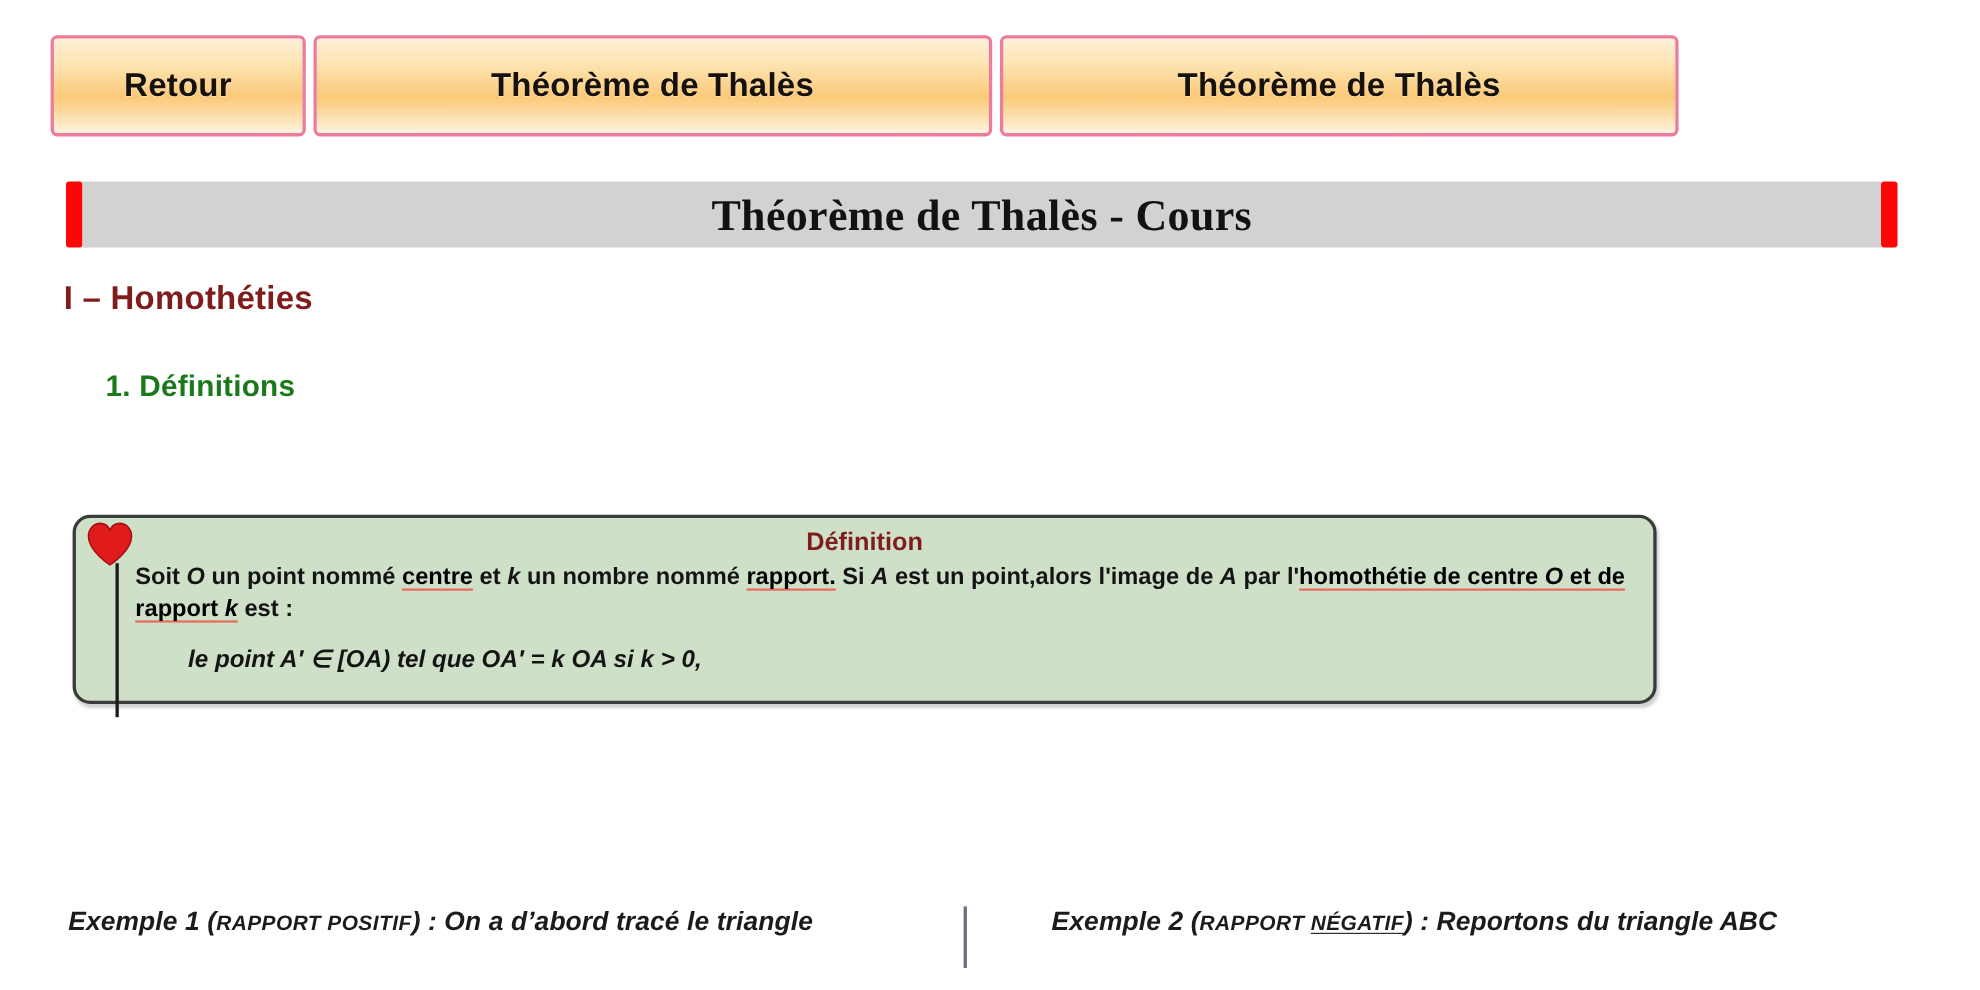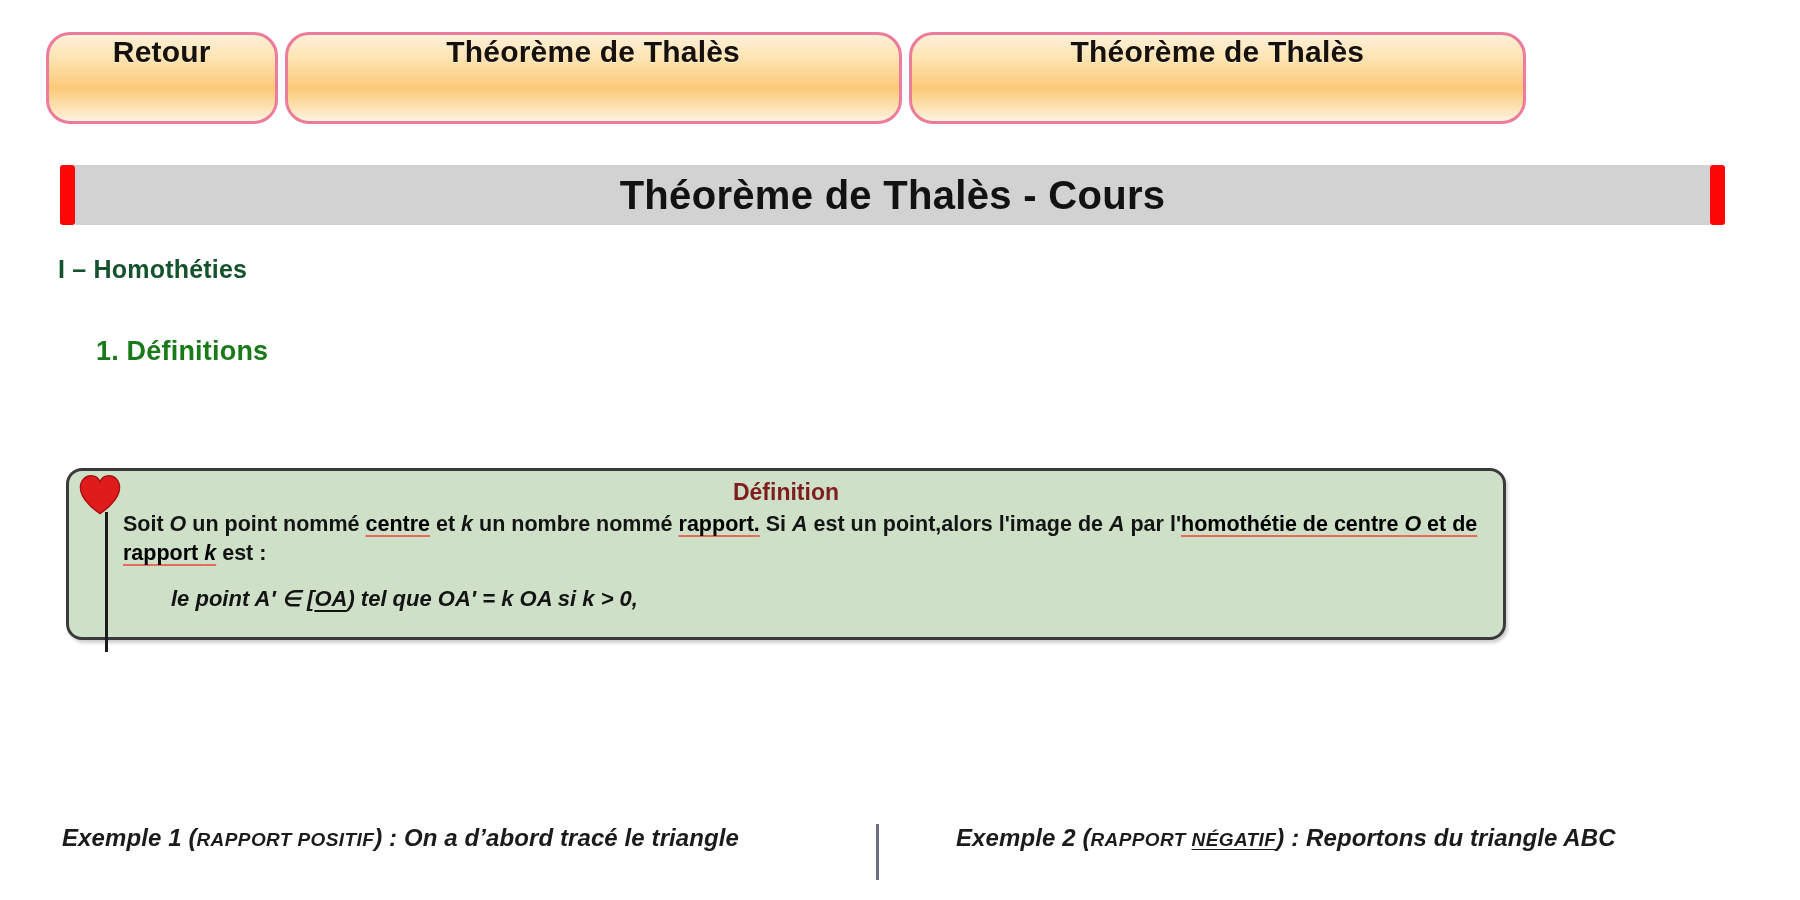--- a/index.html
+++ b/index.html
@@ -20,28 +20,29 @@
     position: absolute;
     left: 46px;
     top: 32px;
     width: 1480px;
     height: 92px;
     display: flex;
     gap: 7px;
   }
   .tab {
     border: 3px solid #ec7b9c;
-    border-radius: 24px;
+    border-radius: 6px;
     background: linear-gradient(to bottom,
         #fdf0d8 0%,
         #fde3b0 28%,
         #fbc978 62%,
         #fde6bd 88%,
         #fdf3e2 100%);
     display: flex;
+    align-items: center;
     justify-content: center;
     color: #16110d;
     font-weight: bold;
     font-size: 30px;
     letter-spacing: 0.2px;
     box-sizing: border-box;
     text-shadow: 0 1px 0 rgba(255,255,255,0.45);
   }
   .tab-retour   { width: 234px; }
   .tab-center   { width: 624px; }
@@ -62,36 +63,37 @@
     background: #fc0606;
     border-radius: 3px;
     flex: 0 0 auto;
   }
   .banner-mid {
     flex: 1 1 auto;
     background: #d2d2d2;
     display: flex;
     align-items: center;
     justify-content: center;
+    font-family: Liberation Serif, serif;
   }
   .banner-title {
     font-size: 40px;
     font-weight: bold;
     color: #121212;
     letter-spacing: 0.3px;
   }
 
   
   .h-section {
     position: absolute;
     left: 58px;
     top: 255px;
-    font-size: 25px;
-    font-weight: bold;
-    color: #14532d;
+    font-size: 30px;
+    font-weight: bold;
+    color: #7f1d1d;
     letter-spacing: 0.2px;
   }
   .h-sub {
     position: absolute;
     left: 60px;
     top: 336px;
     font-size: 27px;
     font-weight: bold;
     color: #1a7a1a;
     letter-spacing: 0.2px;
@@ -152,21 +154,20 @@
   .math-lines {
     margin-top: 14px;
     padding-left: 48px;
     font-style: italic;
     font-weight: bold;
     font-size: 22px;
     line-height: 1.55;
     color: #141414;
   }
   .u-seg {
-    text-decoration: underline;
     text-underline-offset: 4px;
   }
 
   
   .examples {
     position: absolute;
     left: 62px;
     top: 822px;
     width: 1676px;
     display: flex;

